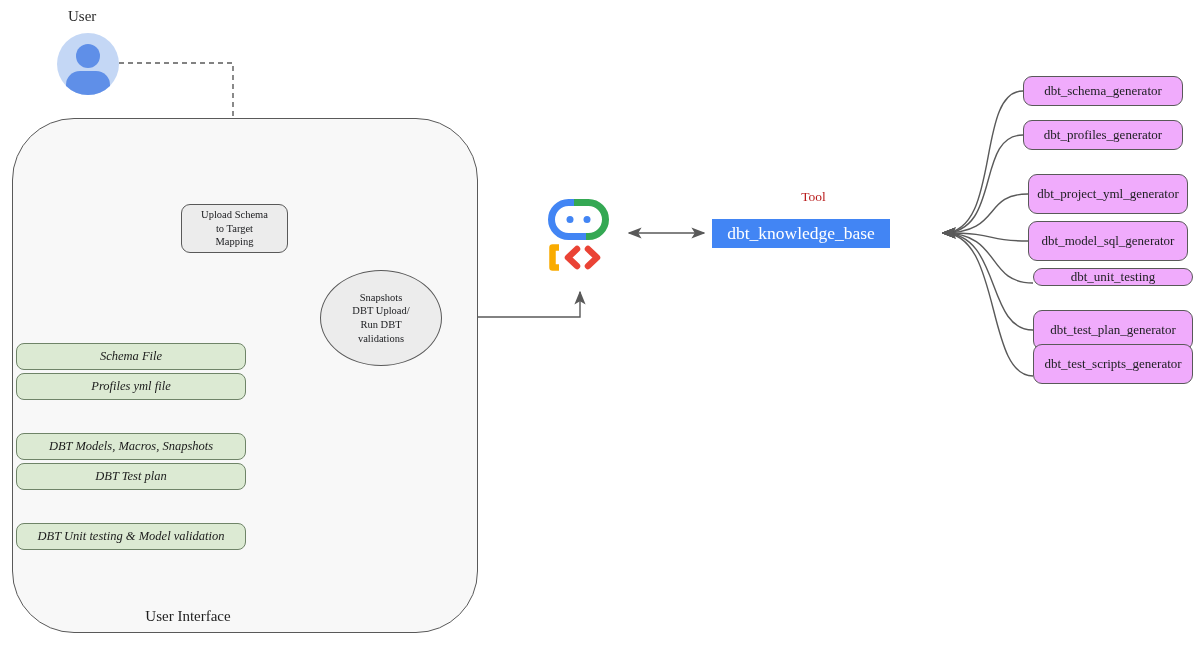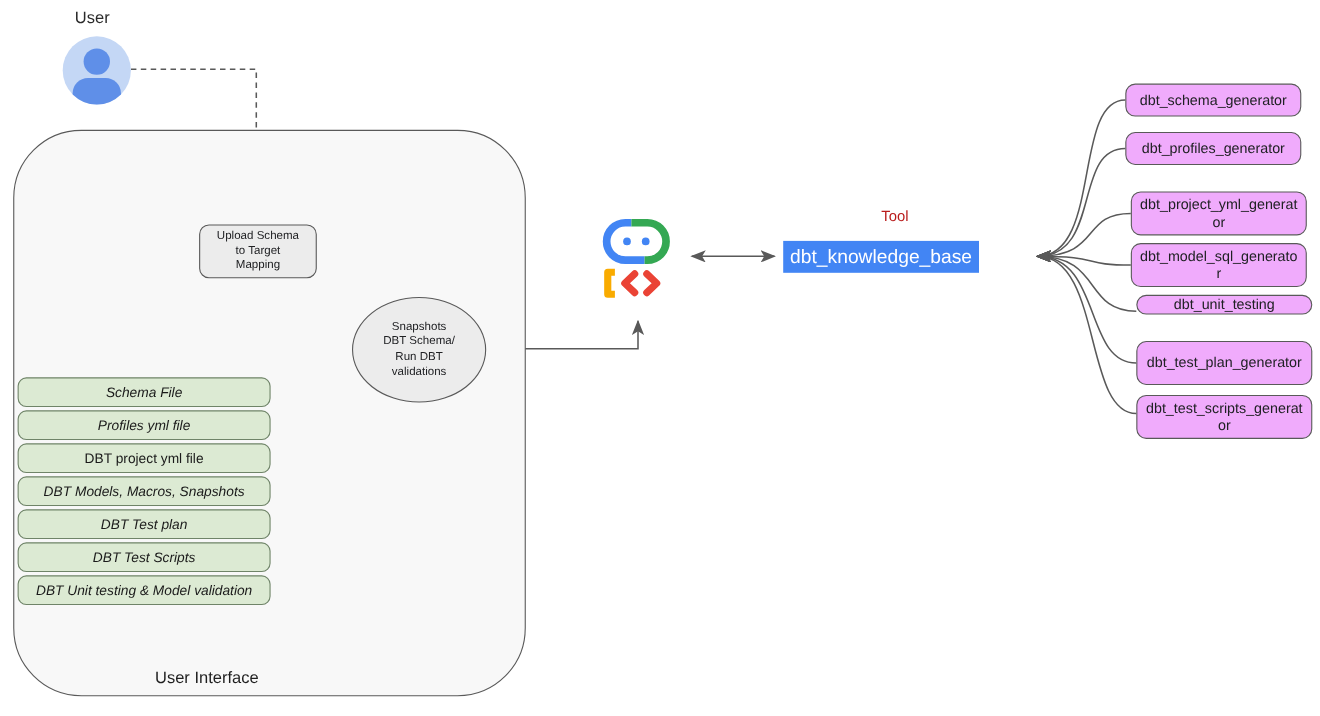--- a/index.html
+++ b/index.html
@@ -1,17 +1,17 @@
 <!DOCTYPE html>
 <html><head>
 <meta charset="utf-8">
 <style>
   html,body{margin:0;padding:0;background:#fff;}
   .canvas{position:relative;width:1200px;height:651px;background:#ffffff;overflow:hidden;
-          font-family:Liberation Sans, sans-serif;color:#212121;}
+          font-family:Liberation Serif, serif;color:#212121;}
   .abs{position:absolute;}
   svg.wires{position:absolute;left:0;top:0;z-index:0;}
 
   
   .avatar{left:57px;top:33px;width:62px;height:62px;border-radius:50%;background:#c4d7f5;overflow:hidden;}
   .avatar .head{position:absolute;left:19px;top:11px;width:24px;height:24px;border-radius:50%;background:#5f8fe8;}
   .avatar .body{position:absolute;left:9px;top:38px;width:44px;height:30px;border-radius:14px;background:#5f8fe8;}
   .user-label{left:68px;top:8px;font-size:15px;color:#2b2b2b;}
 
   
@@ -92,31 +92,29 @@
   <div class="abs ui-label">User Interface</div>
 
   <div class="abs upload-box">
     <div>Upload Schema</div>
     <div>to Target</div>
     <div>Mapping</div>
   </div>
 
   <div class="abs gen-ellipse">
     <div>Snapshots</div>
-    <div>DBT Schema/</div>
+    <div>DBT Upload/</div>
     <div>Run DBT</div>
     <div>validations</div>
   </div>
 
   <div class="abs green-box" style="top:343px">Schema File</div>
   <div class="abs green-box" style="top:373px">Profiles yml file</div>
-  <div class="abs green-box upright" style="top:403px">DBT project yml file</div>
   <div class="abs green-box" style="top:433px">DBT Models, Macros, Snapshots</div>
   <div class="abs green-box" style="top:463px">DBT Test plan</div>
-  <div class="abs green-box" style="top:493px">DBT Test Scripts</div>
   <div class="abs green-box" style="top:523px">DBT Unit testing &amp; Model validation</div>
 
   <div class="abs robot">
     <svg width="66" height="74" viewBox="0 0 66 74">
       <g fill="none" stroke-width="7">
         <path d="M 28 5.5 H 22.5 A 17 17 0 0 0 5.5 22.5 A 17 17 0 0 0 22.5 39.5 H 40" stroke="#4285f4"></path>
         <path d="M 28 5.5 H 42.5 A 17 17 0 0 1 59.5 22.5 A 17 17 0 0 1 42.5 39.5 H 40" stroke="#34a853"></path>
       </g>
       <circle cx="24" cy="22.5" r="3.5" fill="#4285f4"></circle>
       <circle cx="41" cy="22.5" r="3.5" fill="#4285f4"></circle>
@@ -128,15 +126,15 @@
 
   <div class="abs tool-caption">Tool</div>
   <div class="abs tool-box">dbt_knowledge_base</div>
 
   <div class="abs gen-box" style="left:1023px;top:76px;height:30px">dbt_schema_generator</div>
   <div class="abs gen-box" style="left:1023px;top:120px;height:30px">dbt_profiles_generator</div>
   <div class="abs gen-box" style="left:1028px;top:174px;height:40px">dbt_project_yml_generator</div>
   <div class="abs gen-box" style="left:1028px;top:221px;height:40px">dbt_model_sql_generator</div>
   <div class="abs gen-box" style="left:1033px;top:268px;height:18px">dbt_unit_testing</div>
   <div class="abs gen-box" style="left:1033px;top:310px;height:40px">dbt_test_plan_generator</div>
-  <div class="abs gen-box" style="left:1033px;top:359px;height:40px">dbt_test_scripts_generator</div>
+  <div class="abs gen-box" style="left:1033px;top:344px;height:40px">dbt_test_scripts_generator</div>
 
 </div>
 
 </body></html>

